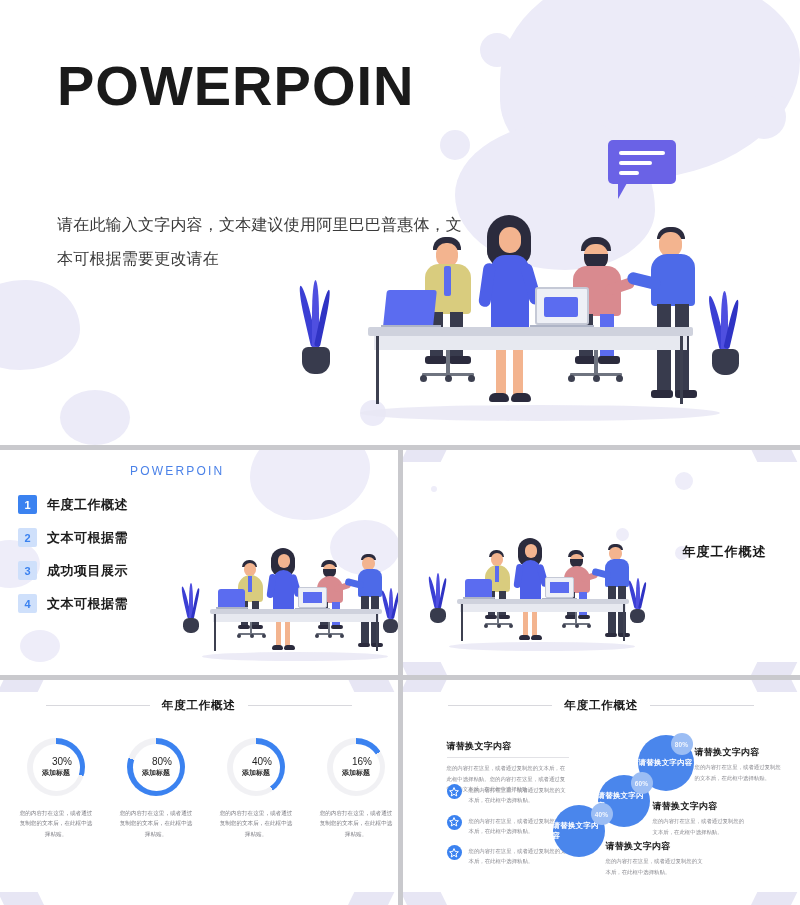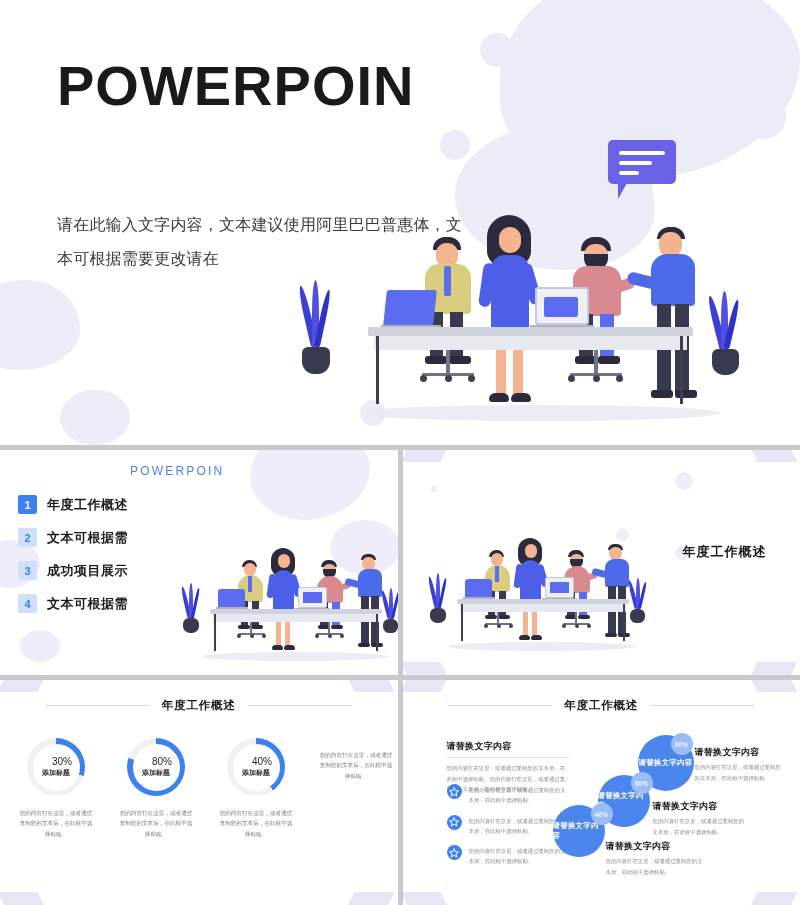--- a/index.html
+++ b/index.html
@@ -512,20 +512,26 @@
         <div class="donut-cell">
           <div class="donut" id="donut2" style="background: conic-gradient(rgb(59, 130, 240) 0deg, rgb(59, 130, 240) 144deg, rgb(241, 241, 244) 144deg, rgb(241, 241, 244) 360deg);">
             <div class="hole">
               <div class="pct">40%</div>
               <div class="cap">添加标题</div>
             </div>
           </div>
           <div class="donut-desc">您的内容打在这里，或者通过复制您的文本后，在此框中选择粘贴。</div>
         </div>
         <div class="donut-cell">
+          <div class="donut" id="donut3" style="background: conic-gradient(rgb(59, 130, 240) 0deg, rgb(59, 130, 240) 57.6deg, rgb(241, 241, 244) 57.6deg, rgb(241, 241, 244) 360deg);">
+            <div class="hole">
+              <div class="pct">16%</div>
+              <div class="cap">添加标题</div>
+            </div>
+          </div>
           <div class="donut-desc">您的内容打在这里，或者通过复制您的文本后，在此框中选择粘贴。</div>
         </div>
       </div>
     </div>
 
     <div class="slide s5">
       <div class="corner" style="left:4px; top:-14px; width:40px; height:26px; transform:skewX(-26deg);"></div>
       <div class="corner" style="left:348px; top:-14px; width:40px; height:26px; transform:skewX(26deg);"></div>
       <div class="corner" style="left:4px; top:212px; width:40px; height:26px; transform:skewX(26deg);"></div>
       <div class="corner" style="left:348px; top:212px; width:40px; height:26px; transform:skewX(-26deg);"></div>

